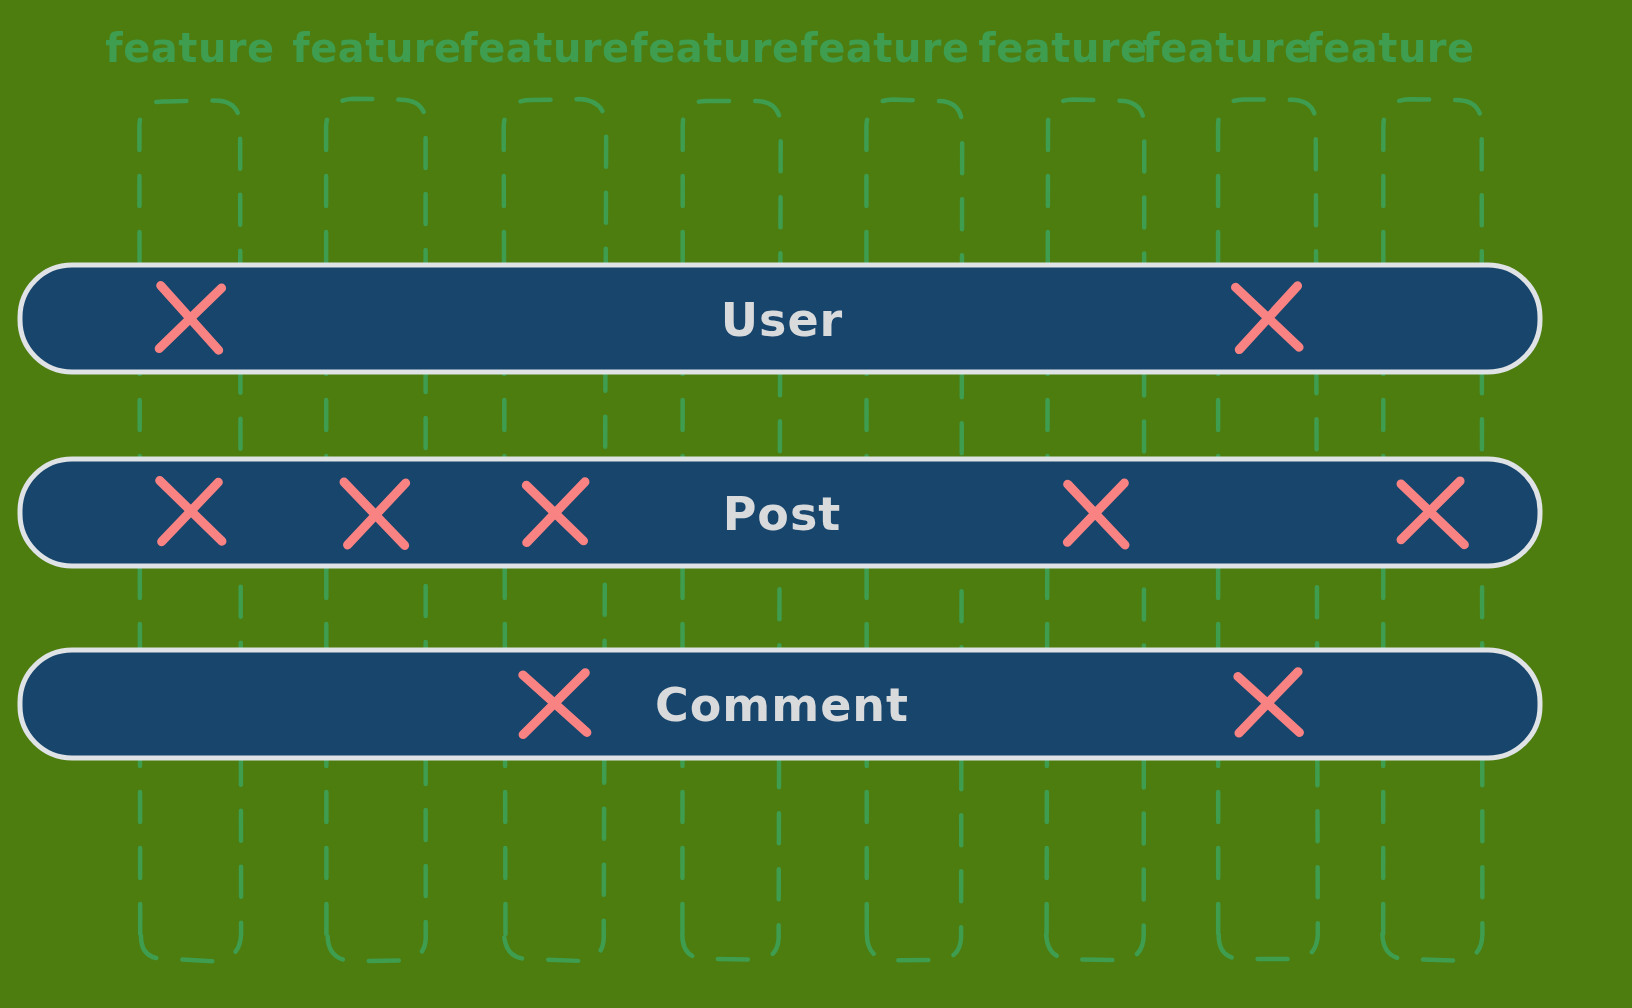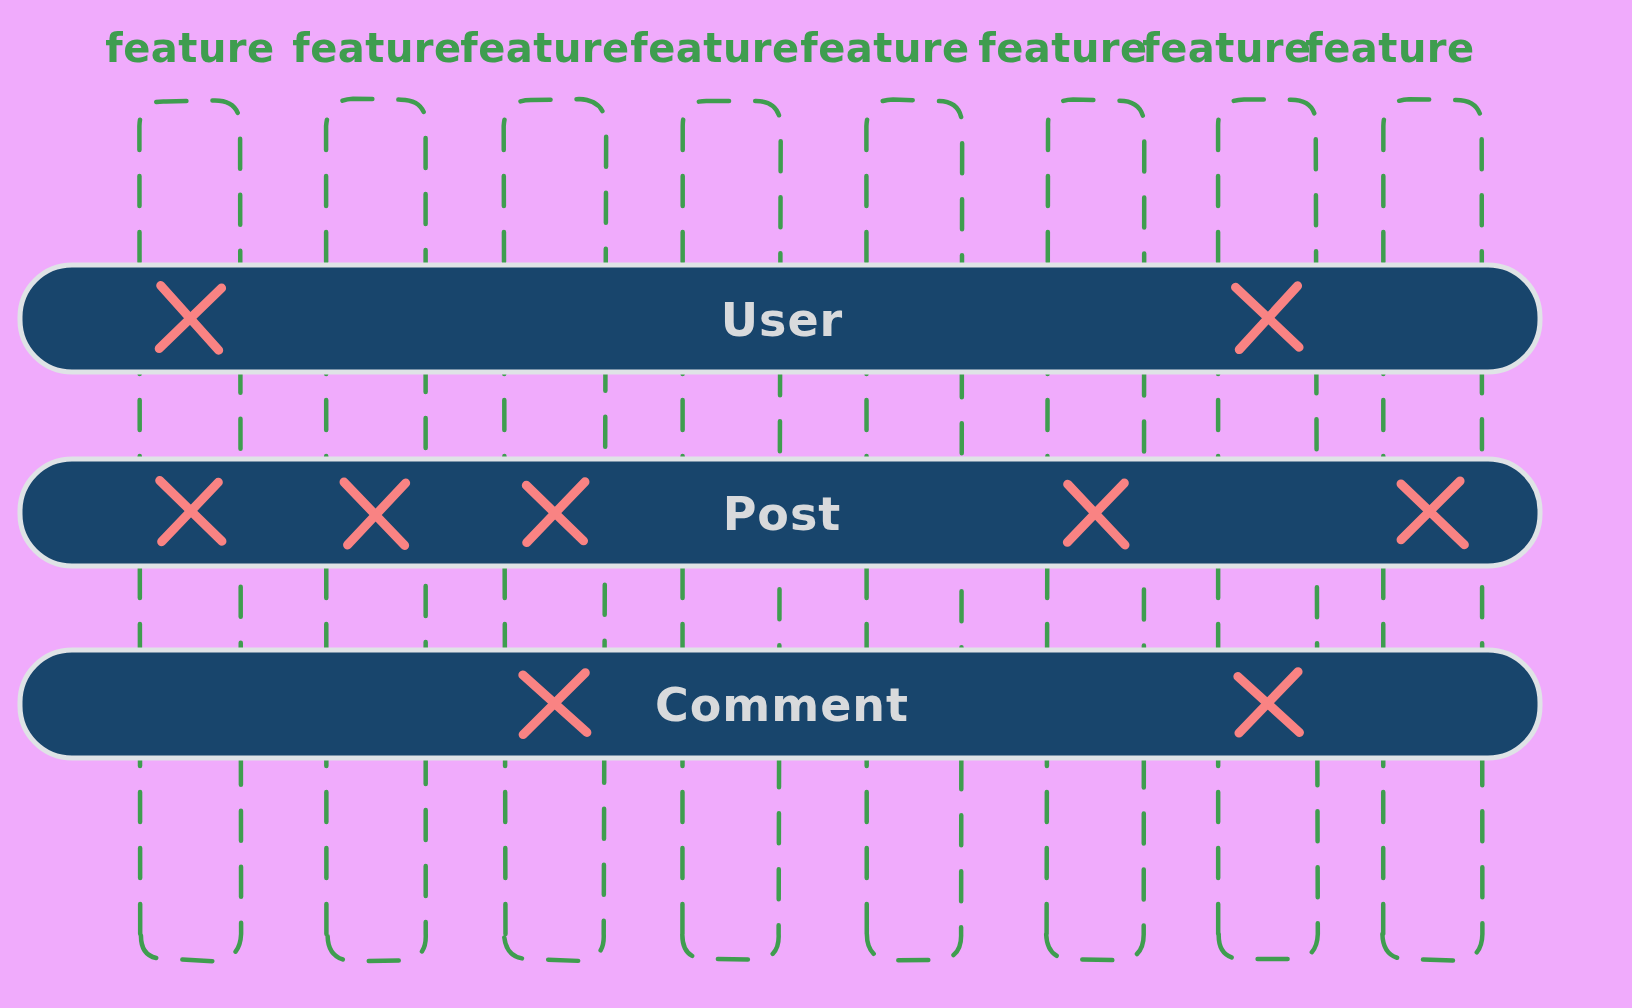--- a/index.html
+++ b/index.html
@@ -10,21 +10,21 @@
   body {
     width: 1632px;
     height: 1008px;
     overflow: hidden;
     font-family: "DejaVu Sans", sans-serif;
   }
   #stage {
     position: relative;
     width: 1632px;
     height: 1008px;
-    background: #f0abfc;
+    background: #4d7c0f;
   }
   #diagram-svg {
     position: absolute;
     top: 0;
     left: 0;
     width: 1632px;
     height: 1008px;
   }
   .feature-label {
     font-family: "DejaVu Sans", sans-serif;

